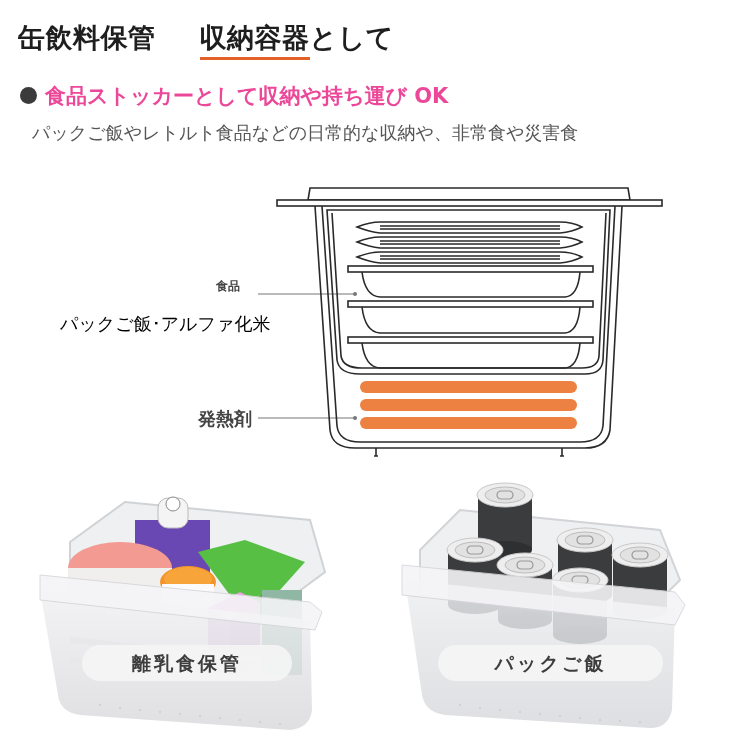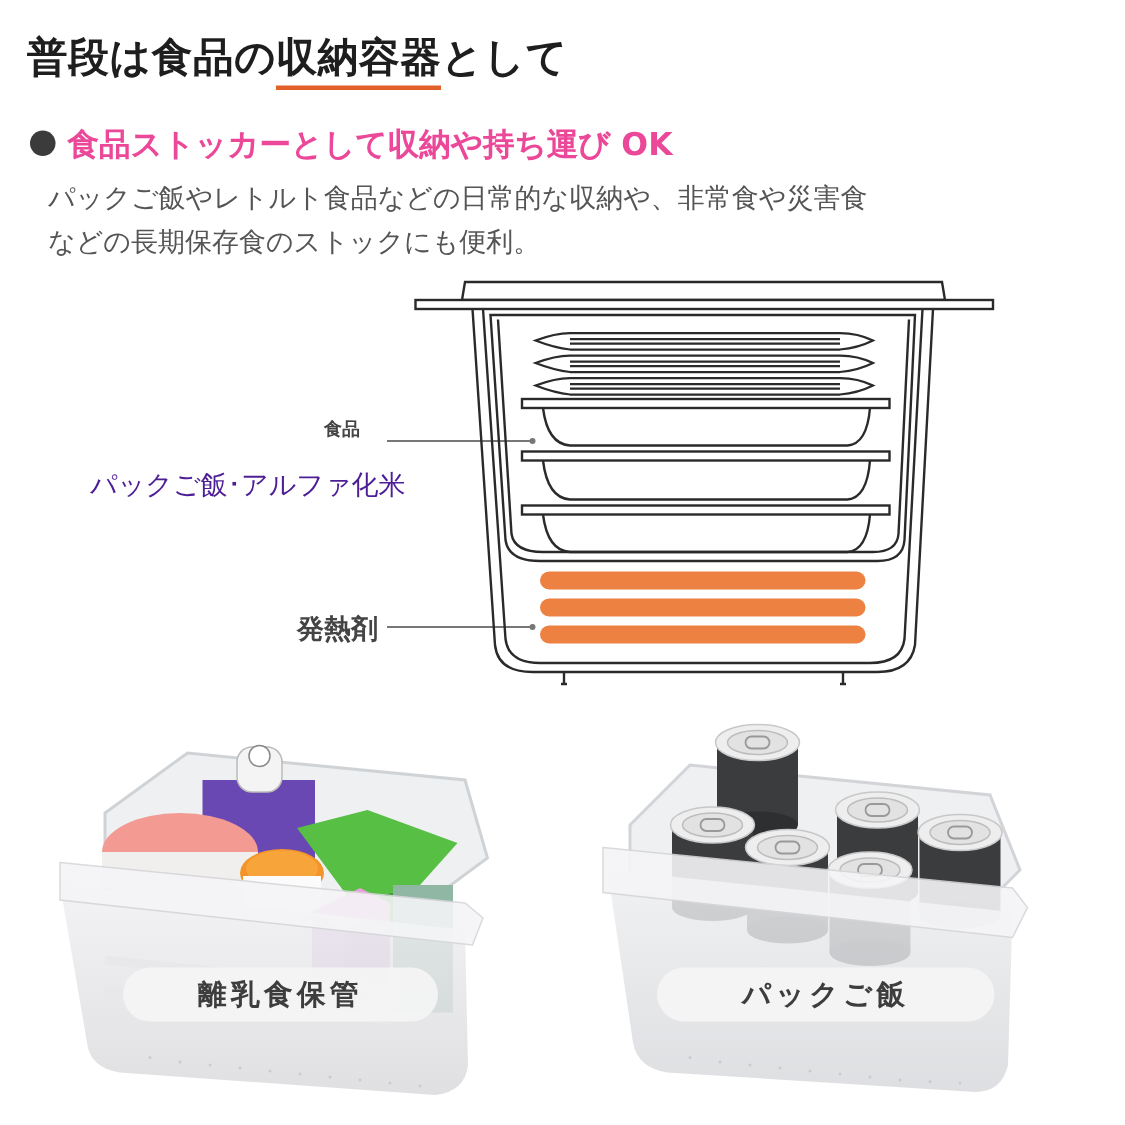--- a/index.html
+++ b/index.html
@@ -1,48 +1,47 @@
 <!DOCTYPE html>
 <html><head>
 <meta charset="utf-8">
 <style>
   html, body { margin:0; padding:0; background:#ffffff; }
   body { width:750px; height:750px; position:relative; overflow:hidden;
          font-family:"DejaVu Sans", sans-serif; color:#222; }
   .title { position:absolute; left:18px; top:20px; font-size:27px; font-weight:bold;
            color:#1e1e1e; letter-spacing:0.5px; white-space:nowrap; }
-  .title .hl { position:relative; display:inline-block; }
+  .title .hl { position:relative; display:inline-block;margin-left:44px; }
   .title .hl::after { content:""; position:absolute; left:0; right:0; bottom:-4px; height:3px; background:#e2602a; }
   .feature-head { position:absolute; left:20px; top:82px; font-size:21px; font-weight:bold; color:#ec4899; white-space:nowrap; }
   .bullet { display:inline-block; width:17px; height:17px; border-radius:50%; background:#3b3b3b; margin-right:8px; vertical-align:-1px; }
   .desc { position:absolute; left:32px; top:118px; font-size:18px; color:#555; line-height:29px; white-space:nowrap; }
   .label { position:absolute; text-align:right; color:#444; white-space:nowrap; }
   .label-food { left:60px; top:278px; width:180px; font-weight:bold; font-size:12px; }
-  .label-food-sub { left:60px; top:310px; width:240px; text-align:left; font-size:18px; color:#4c1d95; line-height:27px; }
+  .label-food-sub { left:60px; top:310px; width:240px; text-align:left; font-size:18px; color:#000000; line-height:27px; }
   .label-heat { left:60px; top:407px; width:192px; font-weight:bold; font-size:18px; }
   .diagram { position:absolute; left:270px; top:180px; }
   .photo { position:absolute; }
   .photo-badge { position:absolute; background:rgba(245,245,245,0.9); border-radius:18px;
                  font-weight:bold; font-size:19px; color:#3d3d3d; letter-spacing:3px;
                  text-align:center; line-height:36px; }
 </style>
 </head>
 <body>
 
 <div class="title">
-  <span>普段は食品の</span><span class="hl">収納容器</span><span>として</span>
+  <span>缶飲料保管</span><span class="hl">収納容器</span><span>として</span>
 </div>
 
 <div class="feature-head">
   <span class="bullet"></span><span>食品ストッカーとして収納や持ち運び OK</span>
 </div>
 
 <div class="desc">
   <div>パックご飯やレトルト食品などの日常的な収納や、非常食や災害食</div>
-  <div>などの長期保存食のストックにも便利。</div>
 </div>
 
 <div class="label label-food">食品</div>
 <div class="label label-food-sub">
   <div>パックご飯･アルファ化米</div>
 </div>
 <div class="label label-heat">発熱剤</div>
 
 <svg style="position:absolute;left:0;top:0" width="750" height="750">
   <line x1="258" y1="294" x2="355" y2="294" stroke="#777" stroke-width="1.2"></line>

